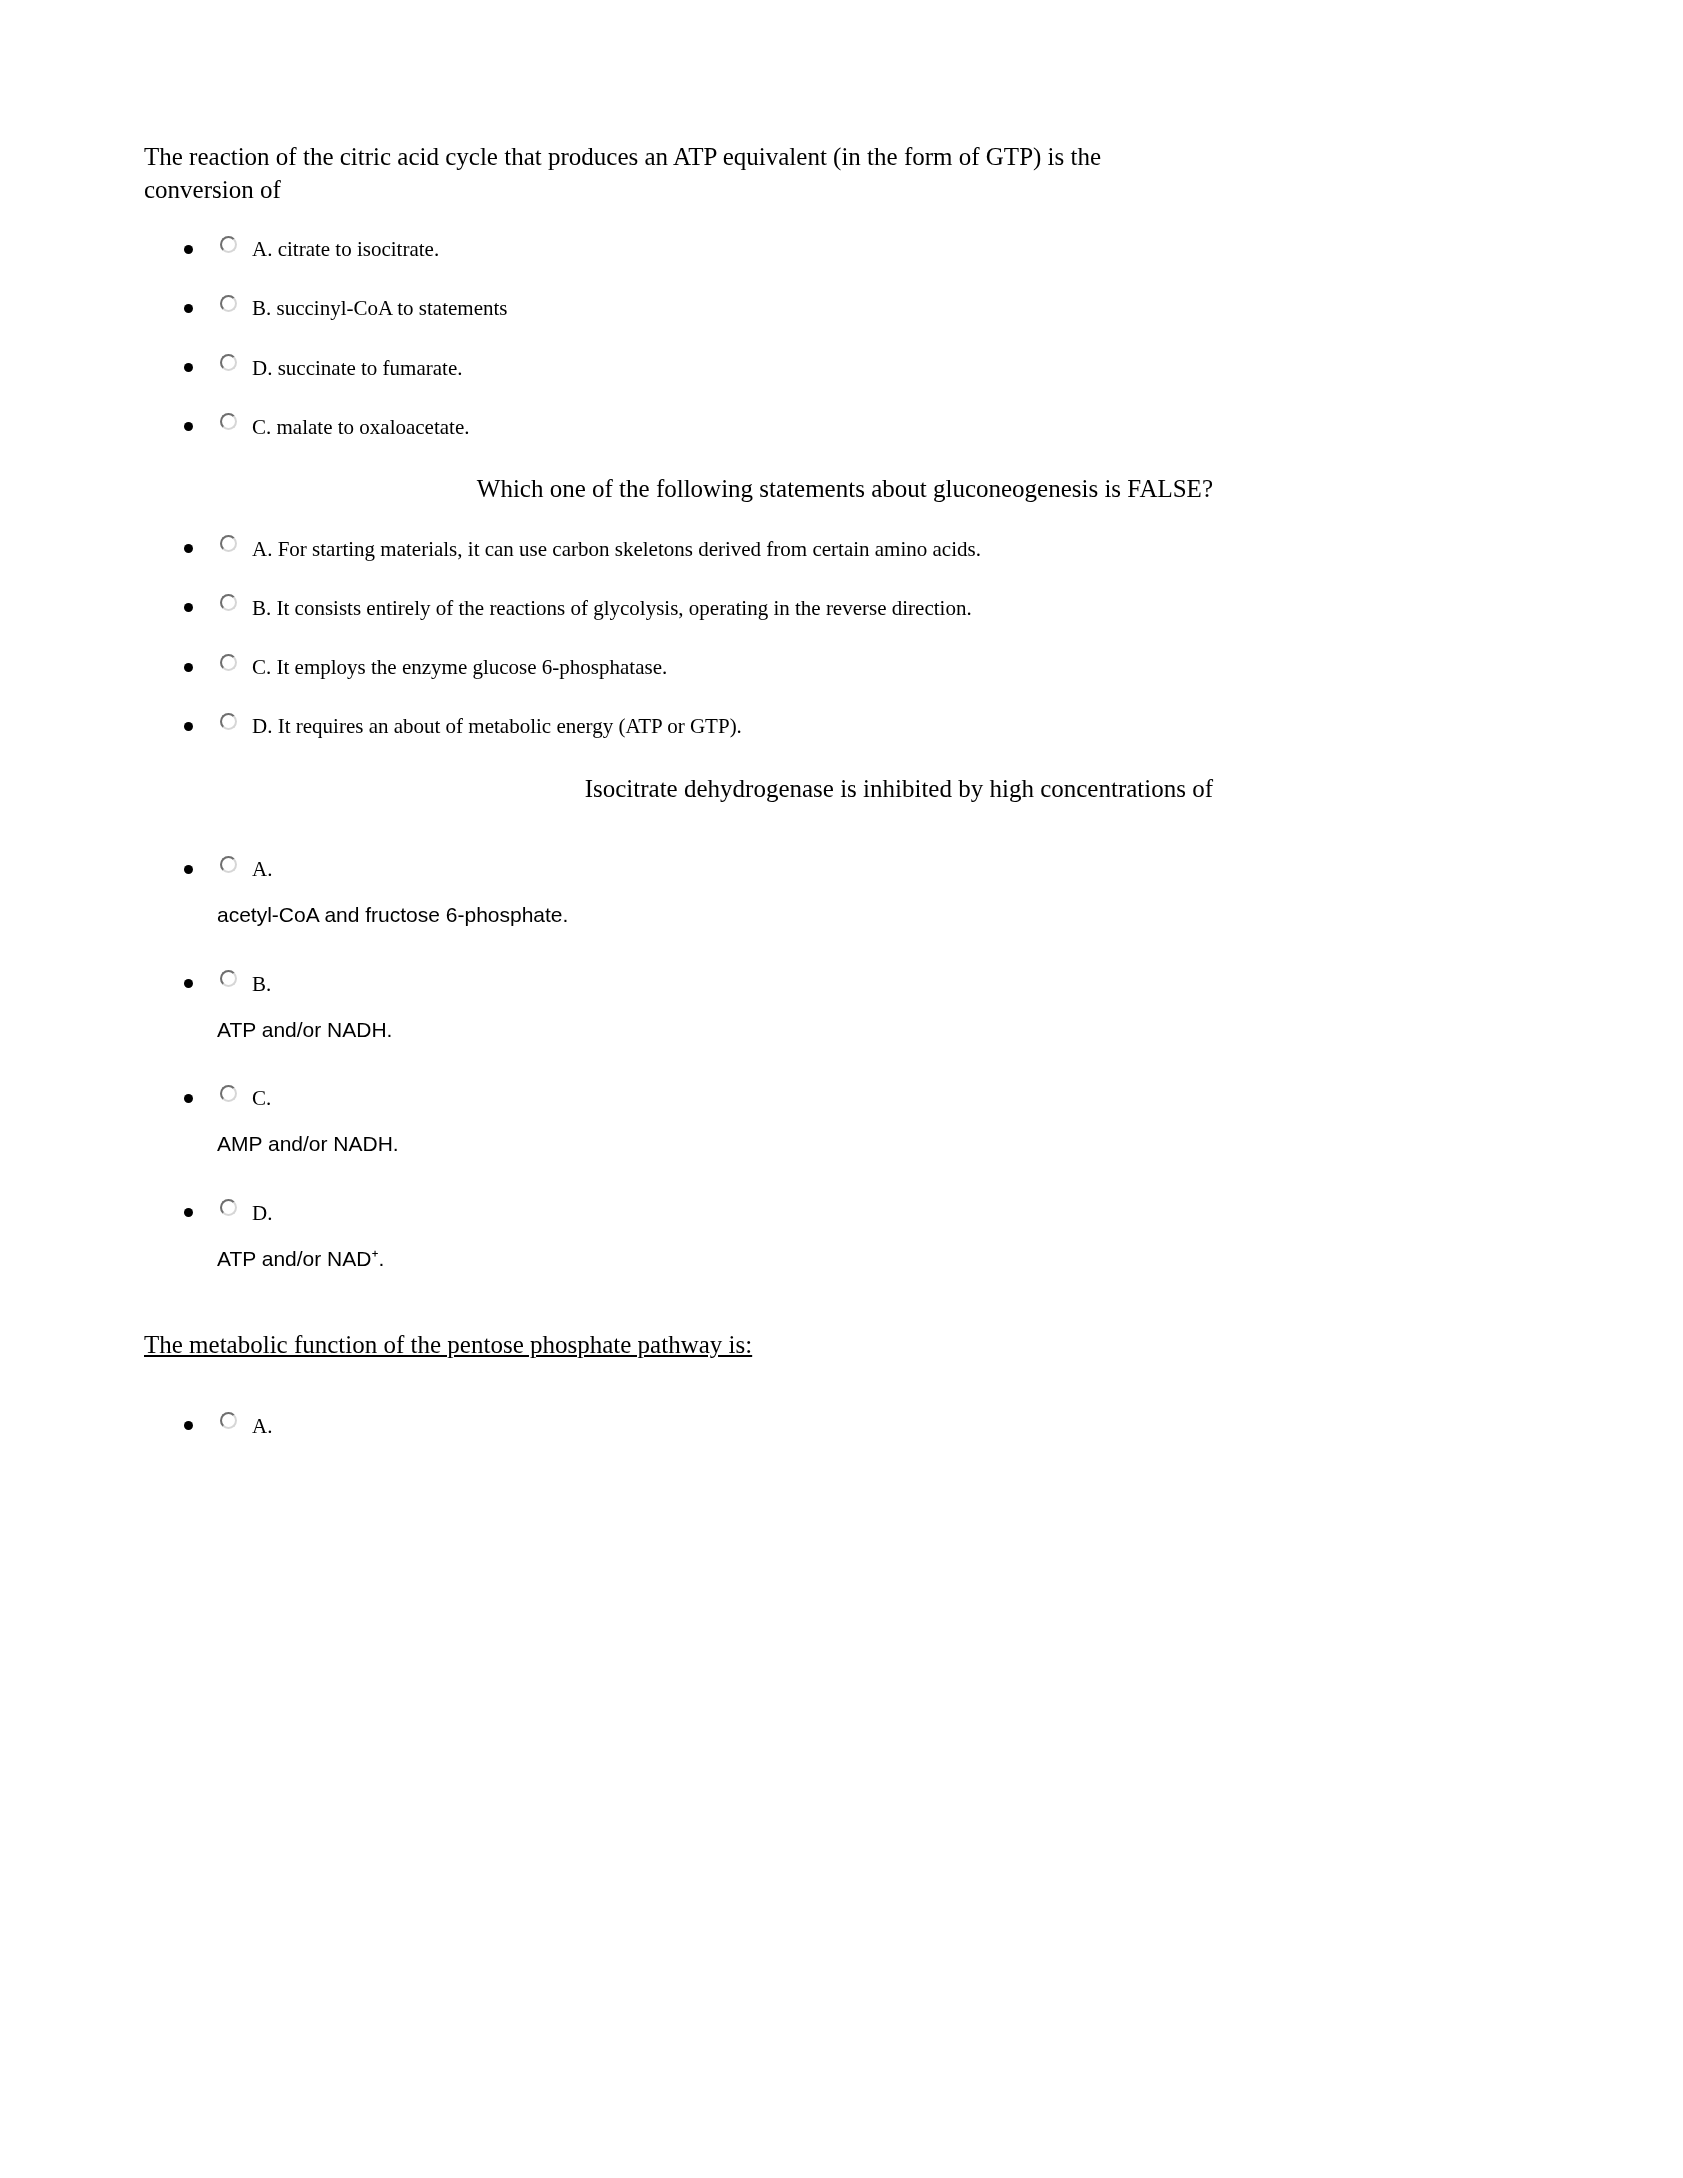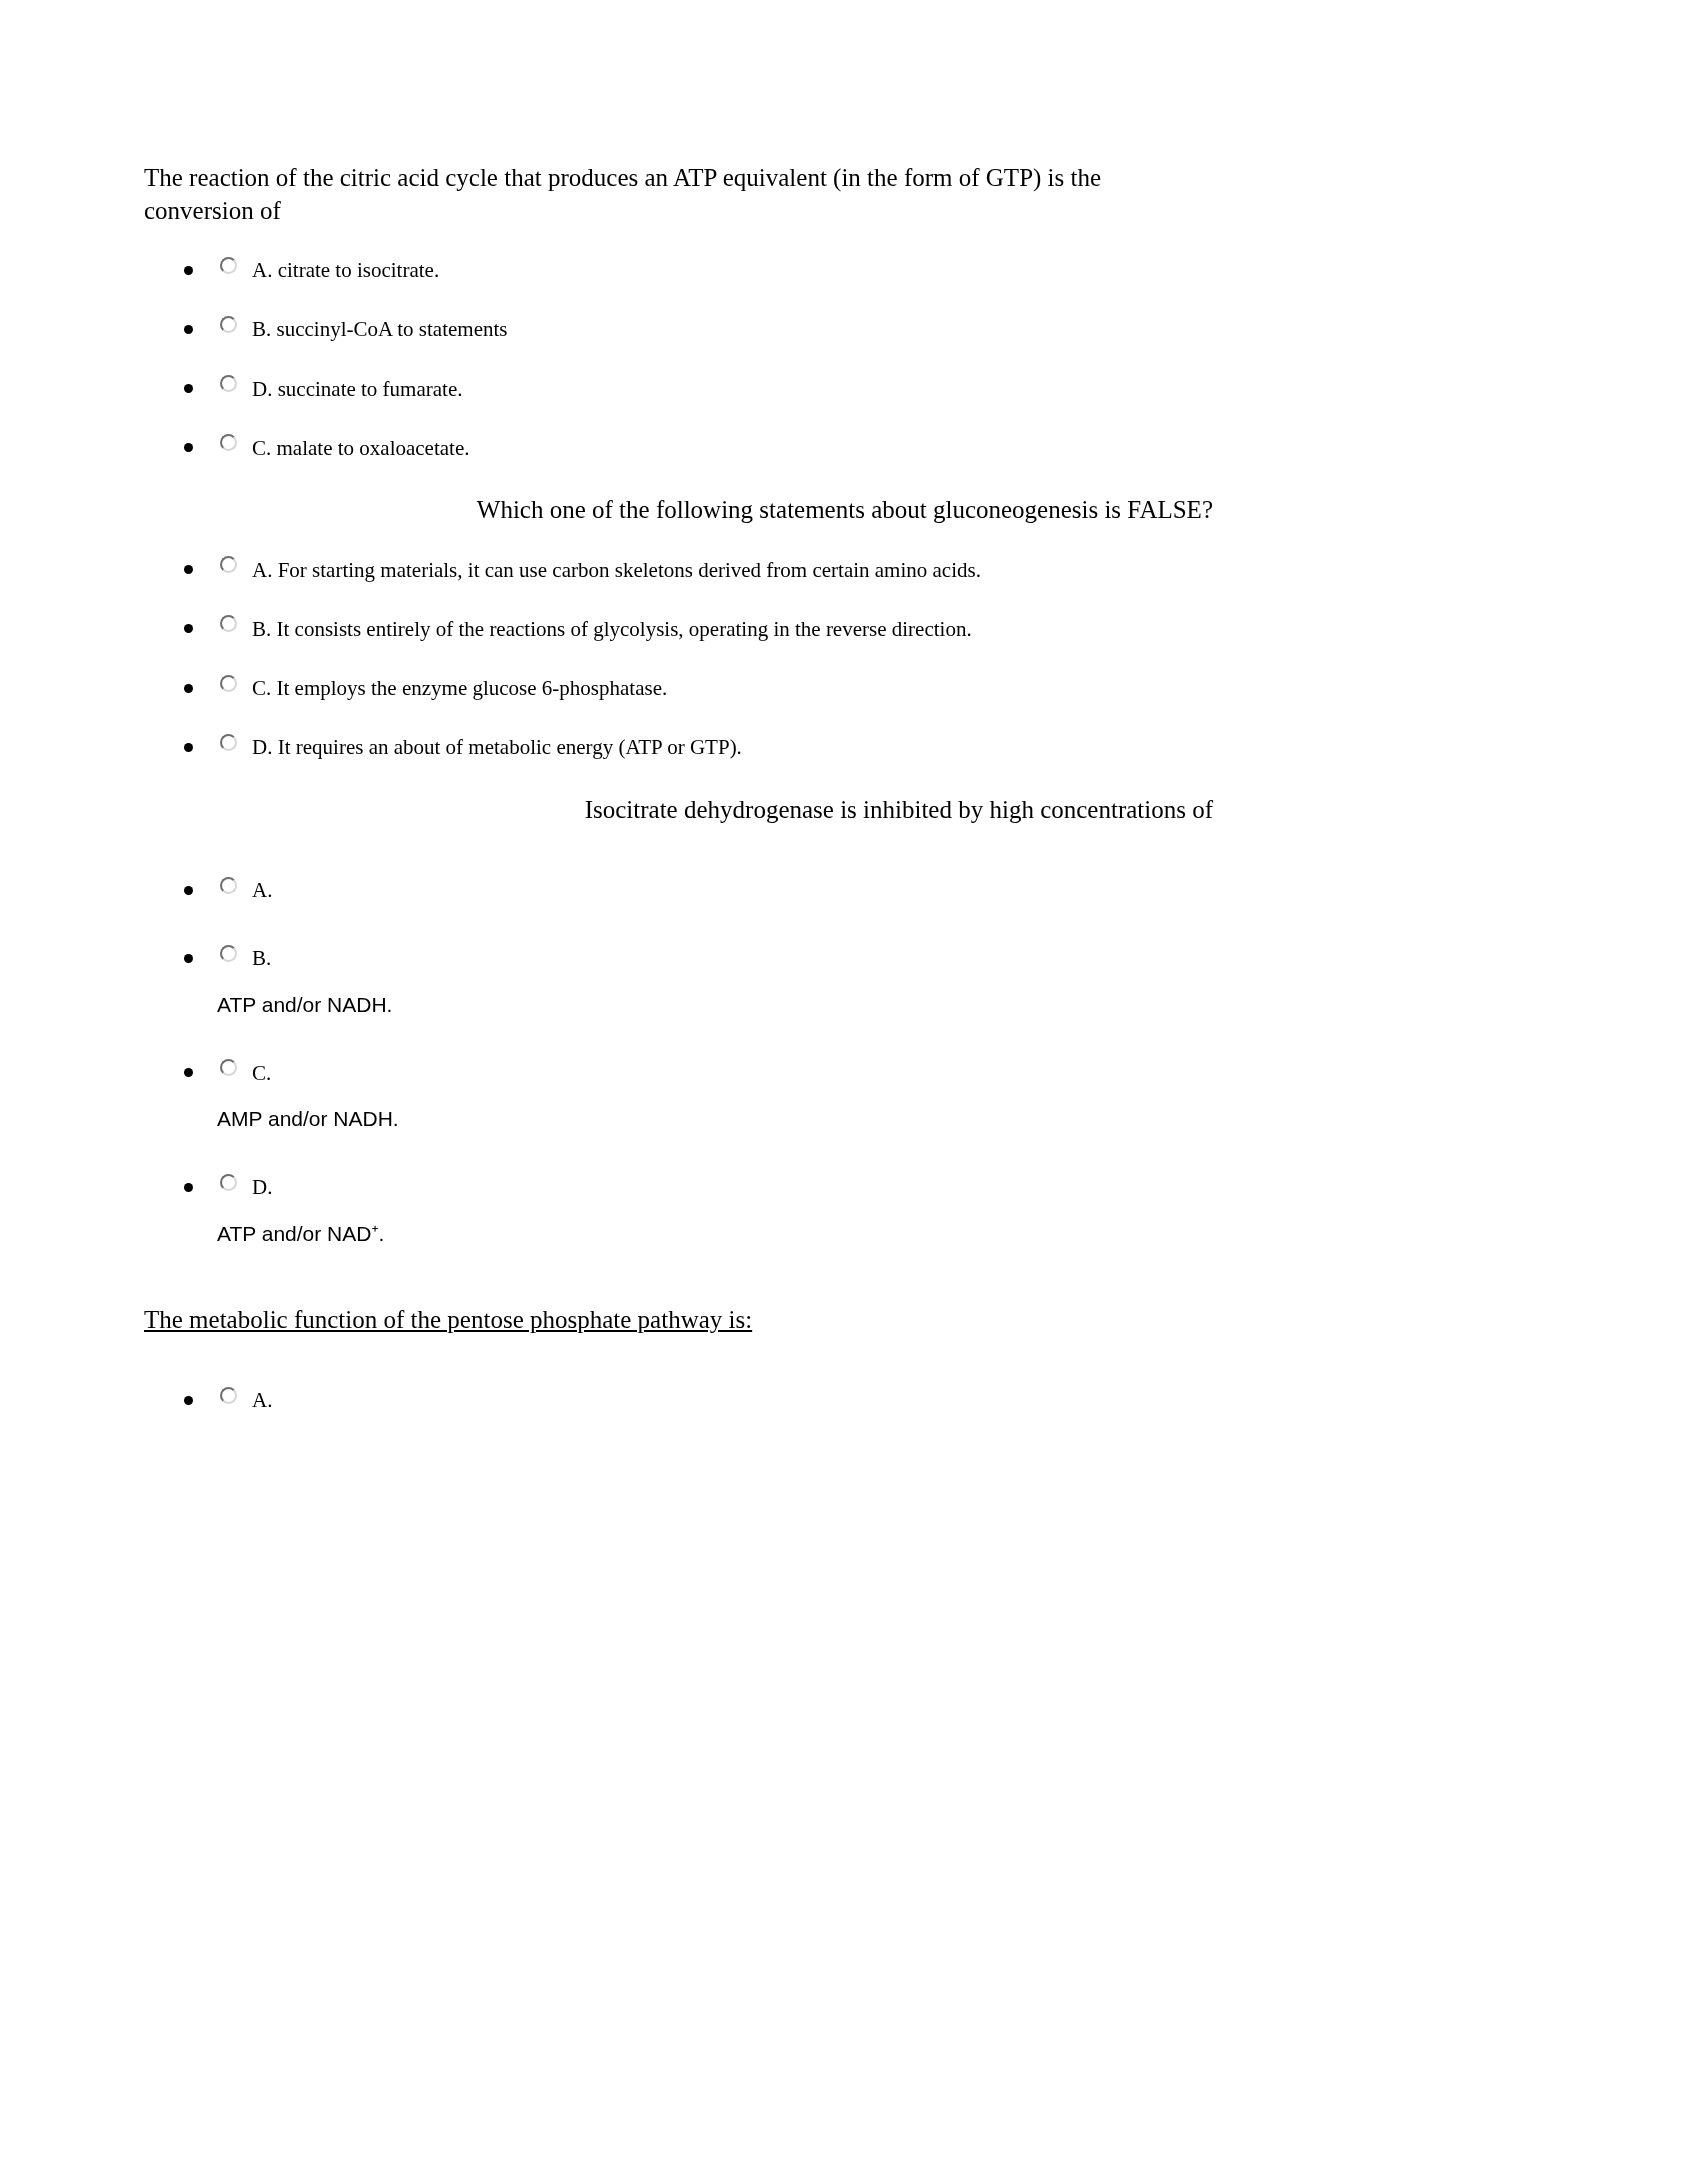--- a/index.html
+++ b/index.html
@@ -12,21 +12,20 @@
     height: 2178px;
     overflow: hidden;
     color: #000000;
     font-family: "Liberation Sans", sans-serif;
   }
   .page {
     box-sizing: border-box;
     width: 1683px;
     height: 1620px;
     padding: 141px 74px 0 144px;
-    margin-top: 21px;
   }
   .question {
     font-family: "Liberation Serif", serif;
     font-size: 25px;
     line-height: 1.3;
     max-width: 1069px;
     margin: 0 0 0 0;
   }
   .question.spaced {
     margin-top: 20px;
@@ -142,20 +141,21 @@
   </div>
 
   <p class="question spaced">Isocitrate dehydrogenase is inhibited by high concentrations of</p>
   <div class="options big-gap">
     <div class="option multiline">
       <div class="option-line">
         <span class="bullet"></span>
         <span class="radio"></span>
         <span class="opt-label">A.</span>
       </div>
+      <div class="opt-detail">acetyl-CoA and fructose 6-phosphate.</div>
     </div>
     <div class="option multiline">
       <div class="option-line">
         <span class="bullet"></span>
         <span class="radio"></span>
         <span class="opt-label">B.</span>
       </div>
       <div class="opt-detail">ATP and/or NADH.</div>
     </div>
     <div class="option multiline">

